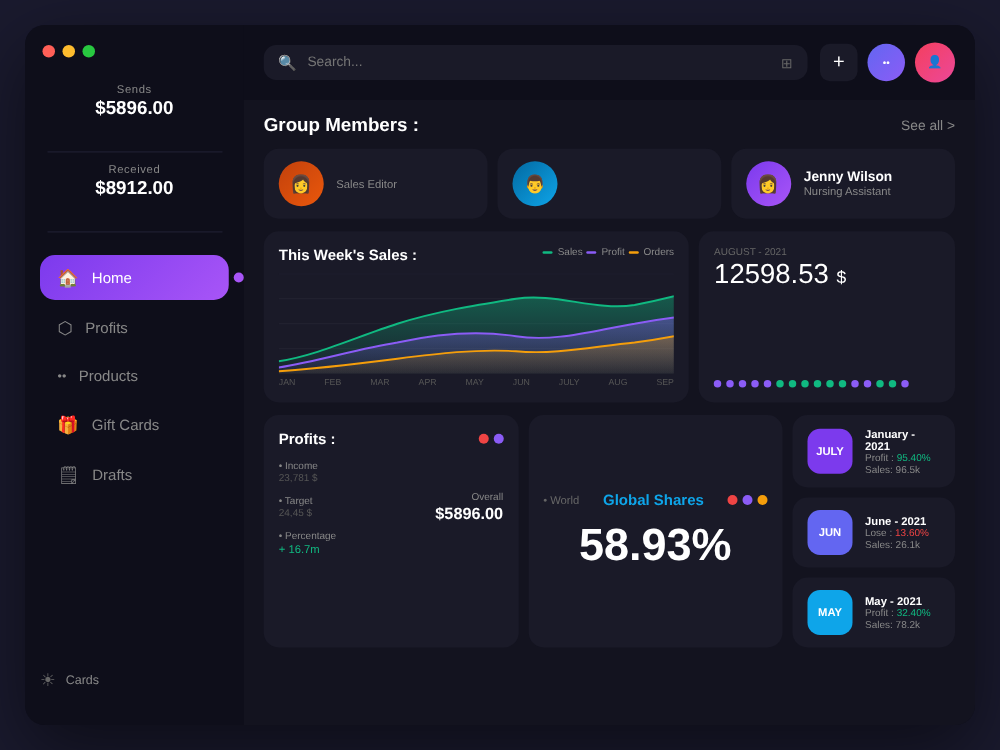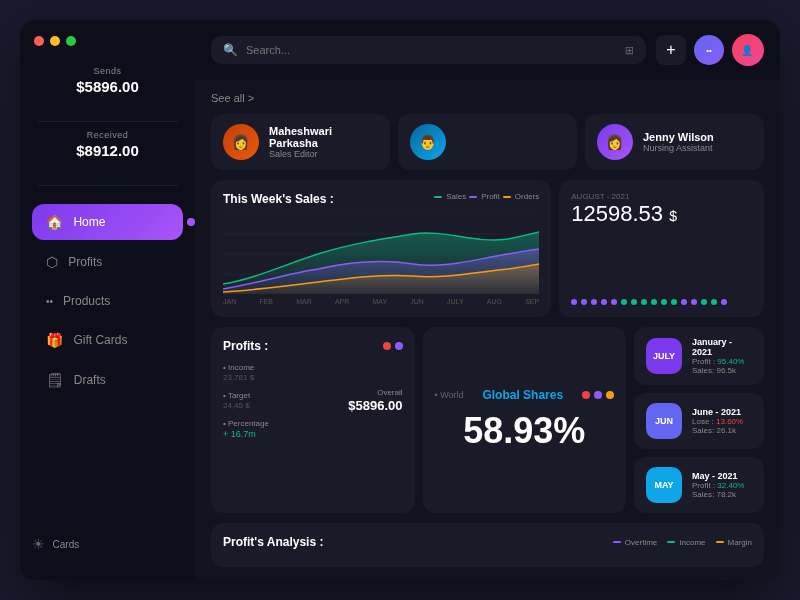--- a/index.html
+++ b/index.html
@@ -516,27 +516,27 @@
       <div class="topbar-actions">
         <div class="plus-btn">+</div>
         <div class="avatar-sm" style="font-size:8px;">••</div>
         <div class="avatar-main" style="background:linear-gradient(135deg,#f43f5e,#ec4899);font-size:10px;">👤</div>
       </div>
     </div>
 
     <div class="dashboard-body">
 
       <div class="section-header">
+        <span class="section-title">Group Members :</span>
         <span class="see-all">See all &gt;</span>
       </div>
       <div class="members-row">
         <div class="member-card">
           <div class="member-avatar" style="background:linear-gradient(135deg,#c2410c,#ea580c);">👩</div>
           <div class="member-info">
-            <div class="name">Maheshwari Parkasha</div>
             <div class="role">Sales Editor</div>
           </div>
         </div>
         <div class="member-card">
           <div class="member-avatar" style="background:linear-gradient(135deg,#0369a1,#0ea5e9);">👨</div>
         </div>
         <div class="member-card">
           <div class="member-avatar" style="background:linear-gradient(135deg,#7c3aed,#a855f7);">👩</div>
           <div class="member-info">
             <div class="name">Jenny Wilson</div>
@@ -714,35 +714,16 @@
             <div class="month-info">
               <div class="month-title">May - 2021</div>
               <div class="month-detail">
                 Profit : <span class="profit-green">32.40%</span> Sales: 78.2k
               </div>
             </div>
           </div>
         </div>
       </div>
 
-      <div class="analysis-section">
-        <div class="analysis-header">
-          <span class="analysis-title">Profit's Analysis :</span>
-          <div class="legend" style="flex-direction:row;gap:10px;">
-            <div class="legend-item">
-              <div class="legend-dot" style="background:#8b5cf6;"></div>
-              <span>Overtime</span>
-            </div>
-            <div class="legend-item">
-              <div class="legend-dot" style="background:#10b981;"></div>
-              <span>Income</span>
-            </div>
-            <div class="legend-item">
-              <div class="legend-dot" style="background:#f59e0b;"></div>
-              <span>Margin</span>
-            </div>
-          </div>
-        </div>
-      </div>
 
     </div>
   </div>
 </div>
 
 </body></html>

